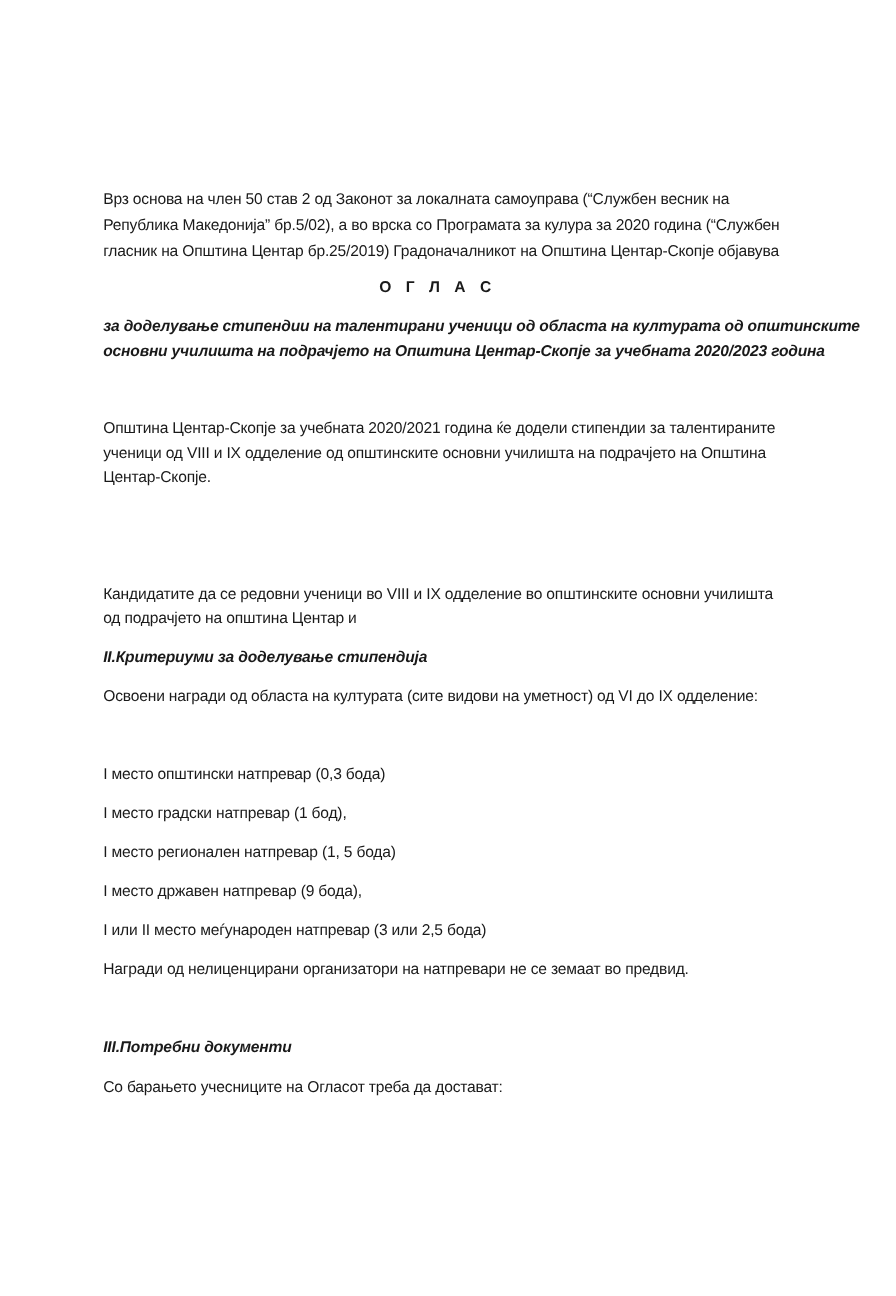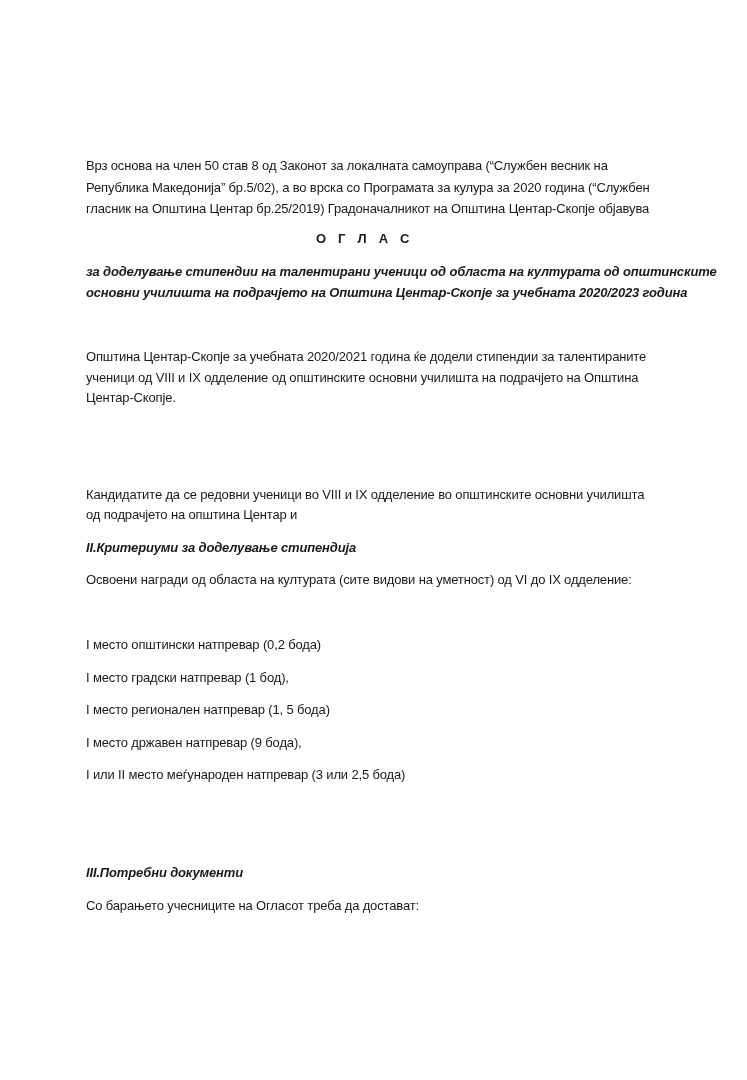--- a/index.html
+++ b/index.html
@@ -40,21 +40,21 @@
       white-space: nowrap;
       line-height: 16px;
     }
   </style>
 </head>
 <body>
 
 <div class="page">
 
   <div>
-    <div class="line" style="top:158px">Врз основа на член 50 став 8 од Законот за локалната самоуправа (“Службен весник на</div>
+    <div class="line" style="top:158px">Врз основа на член 50 став 2 од Законот за локалната самоуправа (“Службен весник на</div>
     <div class="line" style="top:180px">Република Македонија” бр.5/02), а во врска со Програмата за кулура за 2020 година (“Службен</div>
     <div class="line" style="top:201px">гласник на Општина Центар бр.25/2019) Градоначалникот на Општина Центар-Скопје објавува</div>
   </div>
 
   <div class="title">О Г Л А С</div>
 
   <div>
     <div class="line bold" style="top:264px">за доделување стипендии на талентирани ученици од областа на културата од општинските</div>
     <div class="line bold" style="top:285px">основни училишта на подрачјето на Општина Центар-Скопје за учебната 2020/2023 година</div>
   </div>
@@ -67,23 +67,24 @@
 
   <div>
     <div class="line" style="top:487px">Кандидатите да се редовни ученици во VIII и IX одделение во    општинските основни училишта</div>
     <div class="line" style="top:507px">од подрачјето на општина Центар и</div>
   </div>
 
   <div class="line" style="top:572px">Освоени награди од областа на културата (сите видови на уметност) од VI до IX одделение:</div>
   <div class="line bold" style="top:540px">II.Критериуми за доделување стипендија</div>
 
   <div>
-    <div class="line" style="top:637px">I место општински натпревар (0,2 бода)</div>
+    <div class="line" style="top:637px">I место општински натпревар (0,3 бода)</div>
     <div class="line" style="top:670px">I место градски натпревар (1 бод),</div>
     <div class="line" style="top:702px">I место регионален натпревар (1, 5 бода)</div>
     <div class="line" style="top:735px">I место државен натпревар (9 бода),</div>
     <div class="line" style="top:767px">I или II место меѓународен натпревар (3 или 2,5 бода)</div>
   </div>
+  <div class="line" style="top:800px">Награди од нелиценцирани организатори на натпревари не се земаат во предвид.</div>
 
   <div class="line bold" style="top:865px">III.Потребни документи</div>
   <div class="line" style="top:898px">Со барањето учесниците на Огласот треба да достават:</div>
 
 </div>
 
 </body></html>

